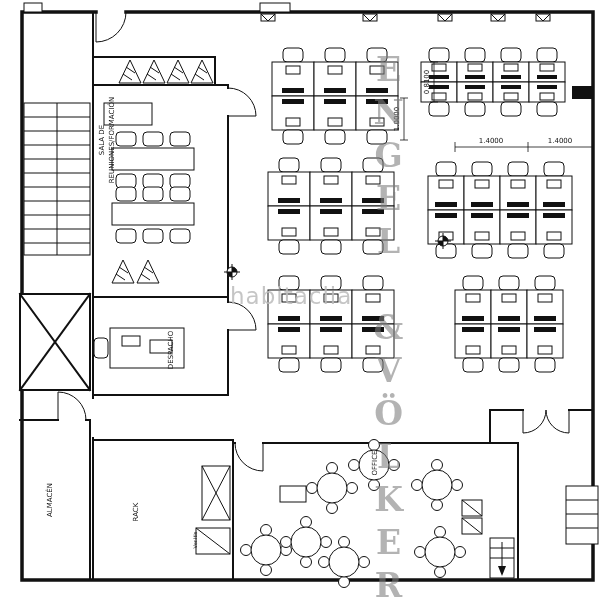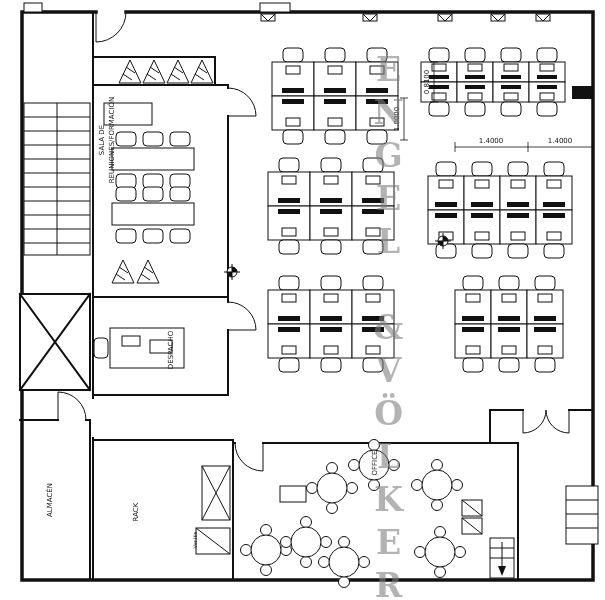--- a/index.html
+++ b/index.html
@@ -263,13 +263,14 @@
   <text class="lbl-sm" transform="rotate(-90 197 540)" x="197" y="540" text-anchor="middle">Ver.Itis</text>
   <text class="lbl" transform="rotate(-90 377 463)" x="377" y="463" text-anchor="middle" font-size="6.5">OFFICE</text>
 
   <text class="lbl" transform="rotate(-90 399 119)" x="399" y="119" text-anchor="middle">1.0000</text>
   <text class="lbl" transform="rotate(-90 429 82)" x="429" y="82" text-anchor="middle">0.8100</text>
   <text class="lbl" x="491" y="143" text-anchor="middle">1.4000</text>
   <text class="lbl" x="560" y="143" text-anchor="middle">1.4000</text>
 </svg>
 
   <div class="wm-brand">ENGEL &amp;VÖLKERS</div>
+  <div class="wm-portal">habitaclia</div>
 </div>
 
 </body></html>

